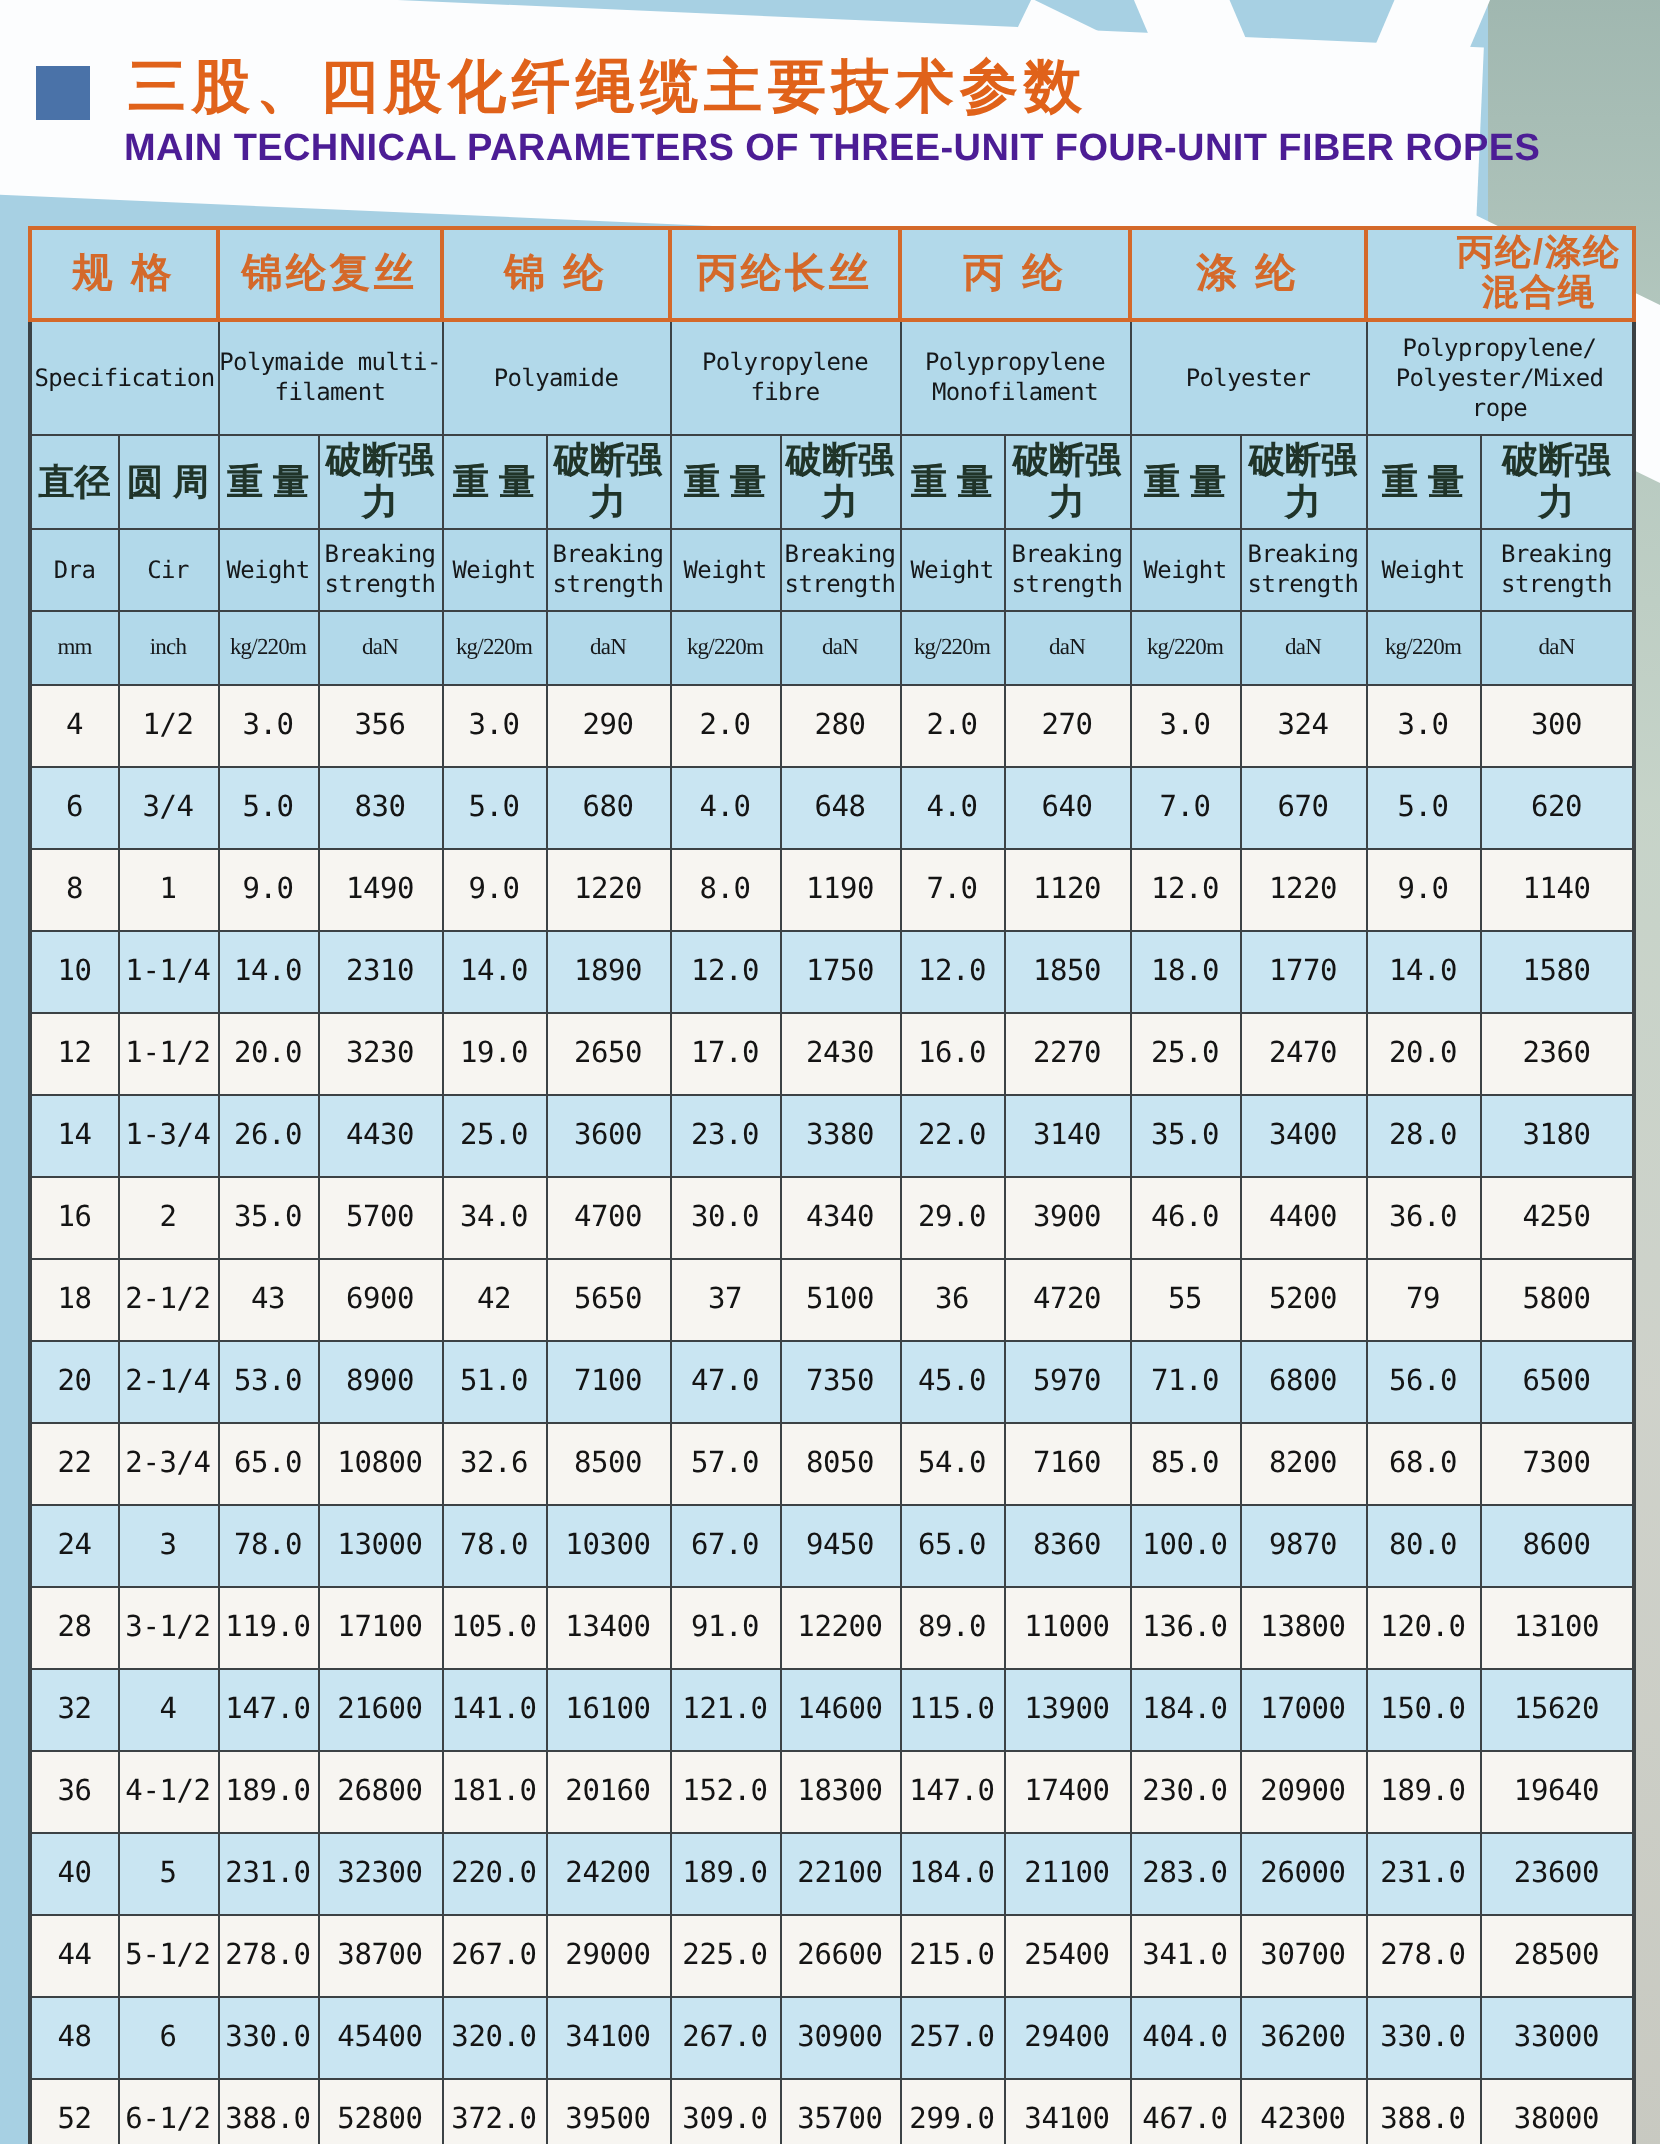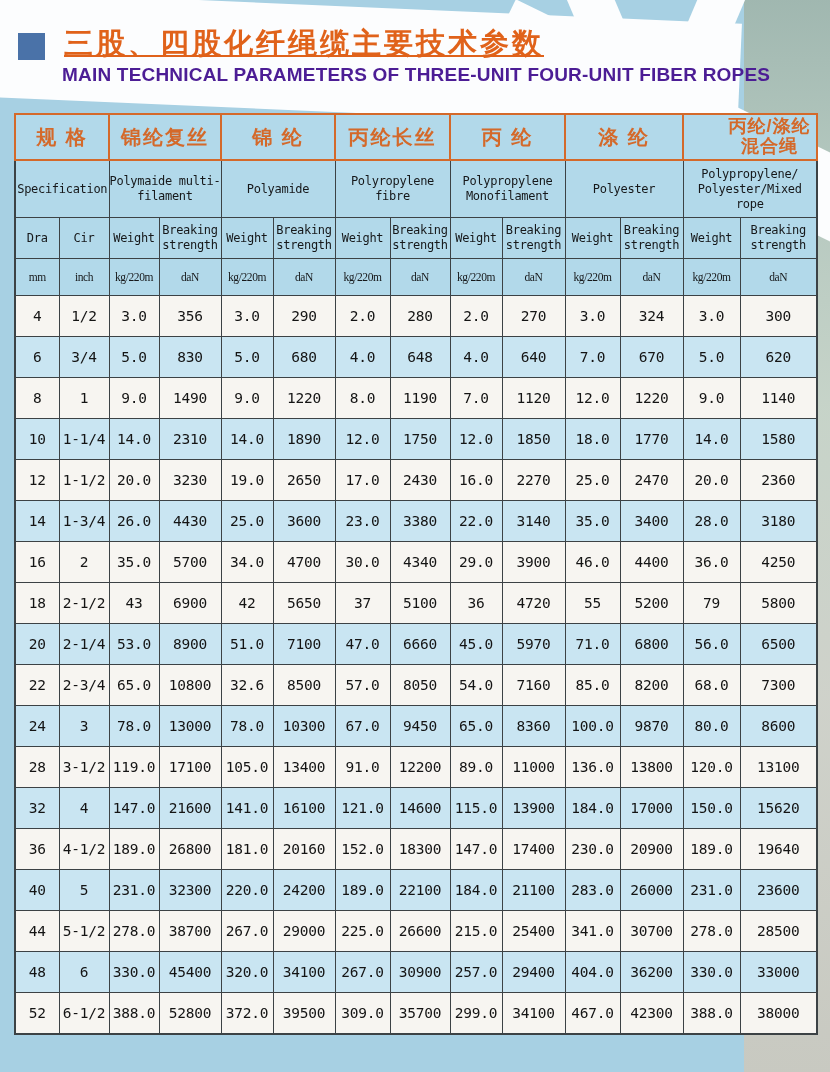--- a/index.html
+++ b/index.html
@@ -15,21 +15,21 @@
   .edge-right{position:absolute;right:0;top:0;width:86px;height:100%;z-index:1;
     background:linear-gradient(180deg,#9fb3a7 0%,#b6c6b8 16%,#ccd4c4 38%,#d6d2c6 65%,#cec8bb 100%);opacity:.85;}
   .band-title{position:absolute;left:-70px;top:6px;width:810px;height:106px;background:#fcfdfe;transform:rotate(2.5deg);z-index:2;}
   .band-right{position:absolute;left:470px;top:118px;width:560px;height:80px;background:#fcfdfe;transform:rotate(26deg);z-index:2;}
   .v-arm{position:absolute;width:44px;height:205px;background:#fcfdfe;z-index:2;}
   .v-left{left:592px;top:-48px;transform:rotate(-23deg);}
   .v-right{left:676px;top:-48px;transform:rotate(23deg);}
 
   
   .bullet{position:absolute;left:18px;top:33px;width:27px;height:27px;background:var(--title-square-blue);z-index:4;}
-  .title-zh{position:absolute;left:64px;top:24px;font-size:29px;font-weight:bold;color:var(--title-orange);letter-spacing:3px;z-index:4;white-space:nowrap;text-decoration:underline;}
+  .title-zh{position:absolute;left:64px;top:24px;font-size:29px;font-weight:bold;color:var(--title-orange);letter-spacing:3px;z-index:4;white-space:nowrap;}
   .title-en{position:absolute;left:62px;top:64px;font-size:19px;font-weight:bold;color:#4c1d95;letter-spacing:0.2px;z-index:4;white-space:nowrap;font-family:"Liberation Sans",sans-serif;}
 
   
   table.params{position:absolute;left:14px;top:113px;width:802px;z-index:5;border-collapse:collapse;table-layout:fixed;
     border:2px solid var(--border-dark);}
   th,td{border:1.6px solid var(--border-dark);padding:0;text-align:center;vertical-align:middle;overflow:hidden;}
   tr.rA th{border:2.5px solid var(--accent-orange);color:var(--accent-orange);background:var(--header-bg);
     height:44px;font-size:20px;font-weight:bold;letter-spacing:2px;line-height:1.1;white-space:pre-line;}
   tr.rA th.two-line{font-size:18px;letter-spacing:1px;padding-left:39px;}
   tr.rB th{background:var(--header-bg);height:56px;font-family:"DejaVu Sans Mono",monospace;font-weight:500;
@@ -93,20 +93,36 @@
           <th colspan="2">Polyamide</th>
           <th colspan="2">Polyropylene
 fibre</th>
           <th colspan="2">Polypropylene
 Monofilament</th>
           <th colspan="2">Polyester</th>
           <th colspan="2">Polypropylene/
 Polyester/Mixed
 rope</th>
         </tr>
+        <tr class="rC">
+          <th>直径</th>
+          <th>圆 周</th>
+          <th>重 量</th>
+          <th>破断强力</th>
+          <th>重 量</th>
+          <th>破断强力</th>
+          <th>重 量</th>
+          <th>破断强力</th>
+          <th>重 量</th>
+          <th>破断强力</th>
+          <th>重 量</th>
+          <th>破断强力</th>
+          <th>重 量</th>
+          <th>破断强力</th>
+        </tr>
         <tr class="rD">
           <th>Dra</th>
           <th>Cir</th>
           <th>Weight</th>
           <th>Breaking
 strength</th>
           <th>Weight</th>
           <th>Breaking
 strength</th>
           <th>Weight</th>
@@ -269,21 +285,21 @@
           <td>5800</td>
         </tr>
         <tr class="blue">
           <td>20</td>
           <td>2-1/4</td>
           <td>53.0</td>
           <td>8900</td>
           <td>51.0</td>
           <td>7100</td>
           <td>47.0</td>
-          <td>6660</td>
+          <td>7350</td>
           <td>45.0</td>
           <td>5970</td>
           <td>71.0</td>
           <td>6800</td>
           <td>56.0</td>
           <td>6500</td>
         </tr>
         <tr class="white">
           <td>22</td>
           <td>2-3/4</td>

